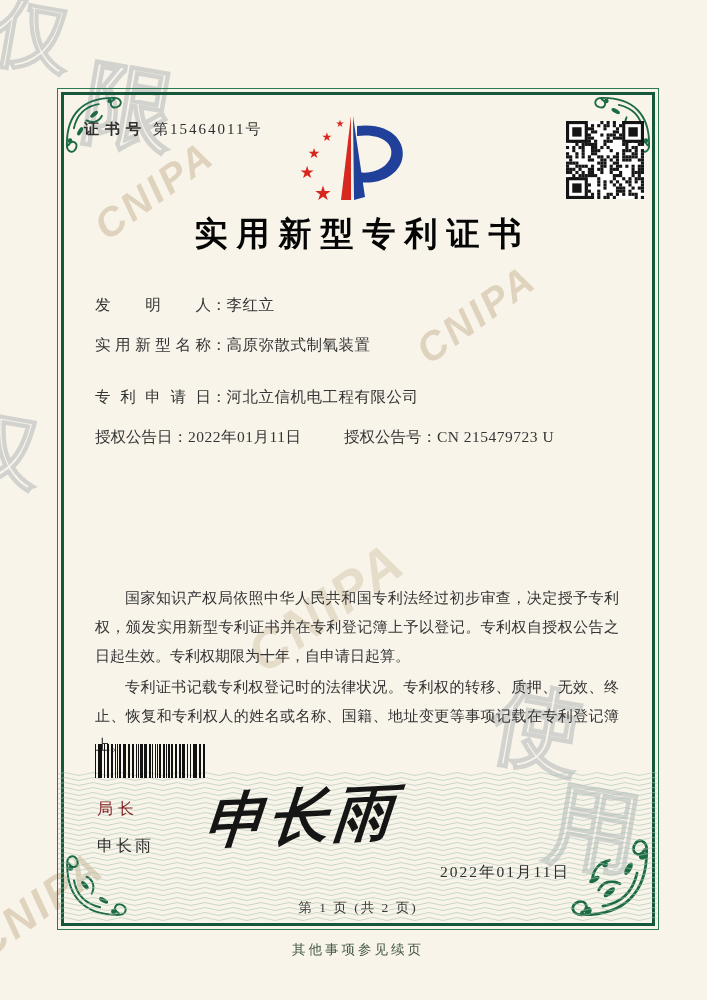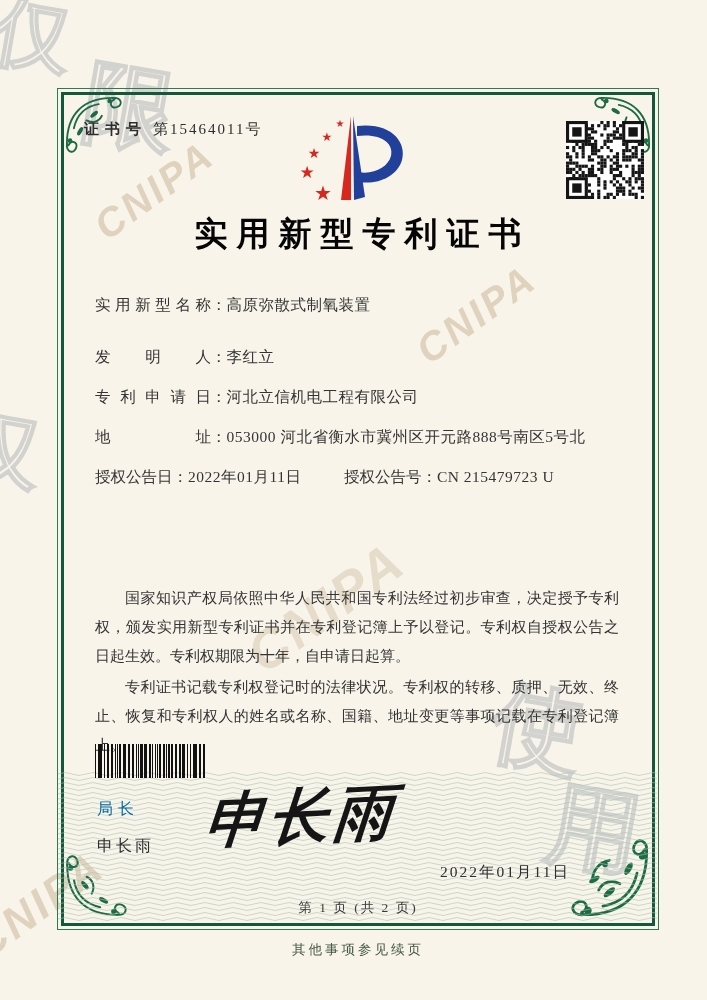--- a/index.html
+++ b/index.html
@@ -37,21 +37,21 @@
   .row{line-height:26px;margin-bottom:14px;white-space:nowrap;}
   .row.first{margin-bottom:26px;}
   .flabel{display:inline-block;width:116px;text-align:justify;text-align-last:justify;vertical-align:bottom;}
   .fvalue{letter-spacing:.5px;}
   .grant .pair1{display:inline-block;width:245px;}
   .paras{left:95px;top:584px;width:524px;font-size:15px;line-height:29px;
     color:#333;text-align:justify;}
   .paras p{margin:0 0 2px 0;text-indent:2em;}
   .guilloche{left:58px;top:770px;z-index:2;}
   .barcode{left:95px;top:744px;}
-  .signer-title{left:97px;top:799px;font-size:16px;letter-spacing:5px;color:#0369a1;}
+  .signer-title{left:97px;top:799px;font-size:16px;letter-spacing:5px;color:#7f1d1d;}
   .signer-name{left:97px;top:836px;font-size:16px;letter-spacing:3px;color:#2c2c2c;}
   .signature{left:205px;top:776px;width:230px;font-size:60px;font-weight:700;color:#151515;
     transform:rotate(-3deg) skewX(-8deg);letter-spacing:4px;font-style:italic;}
   .issue-date{left:440px;top:862px;font-size:15.5px;letter-spacing:2px;color:#2e2e2e;}
   .pageinfo{left:57px;top:899px;width:602px;text-align:center;font-size:13.5px;
     letter-spacing:2px;color:#3a3a3a;}
   .footnote{left:57px;top:941px;width:602px;text-align:center;font-size:13.5px;
     letter-spacing:3px;color:#44584a;}
 </style>
 </head>
@@ -478,31 +478,28 @@
     <rect x="19" y="1" width="5" height="5" fill="#ffffff"></rect>
     <rect x="20" y="2" width="3" height="3" fill="#151515"></rect>
     <rect x="0" y="18" width="7" height="7" fill="#151515"></rect>
     <rect x="1" y="19" width="5" height="5" fill="#ffffff"></rect>
     <rect x="2" y="20" width="3" height="3" fill="#151515"></rect>
   </svg>
 
 <div class="layer title">实用新型专利证书</div>
 
 <div class="layer fields">
+  <div class="row">
+    <span class="flabel">发明人</span><span>：</span><span class="fvalue">李红立</span>
+  </div>
   <div class="row first">
     <span class="flabel">实用新型名称</span><span>：</span><span class="fvalue">高原弥散式制氧装置</span>
   </div>
   <div class="row">
-    <span class="flabel">发明人</span><span>：</span><span class="fvalue">李红立</span>
-  </div>
-  <div class="row">
     <span class="flabel">专利申请日</span><span>：</span><span class="fvalue">河北立信机电工程有限公司</span>
-  </div>
-  <div class="row">
-    <span class="flabel">地址</span><span>：</span><span class="fvalue">053000 河北省衡水市冀州区开元路888号南区5号北</span>
   </div>
   <div class="row grant">
     <span class="pair1">
       <span>授权公告日</span><span>：</span><span class="fvalue">2022年01月11日</span>
     </span>
     <span>
       <span>授权公告号</span><span>：</span><span class="fvalue">CN 215479723 U</span>
     </span>
   </div>
 </div>

